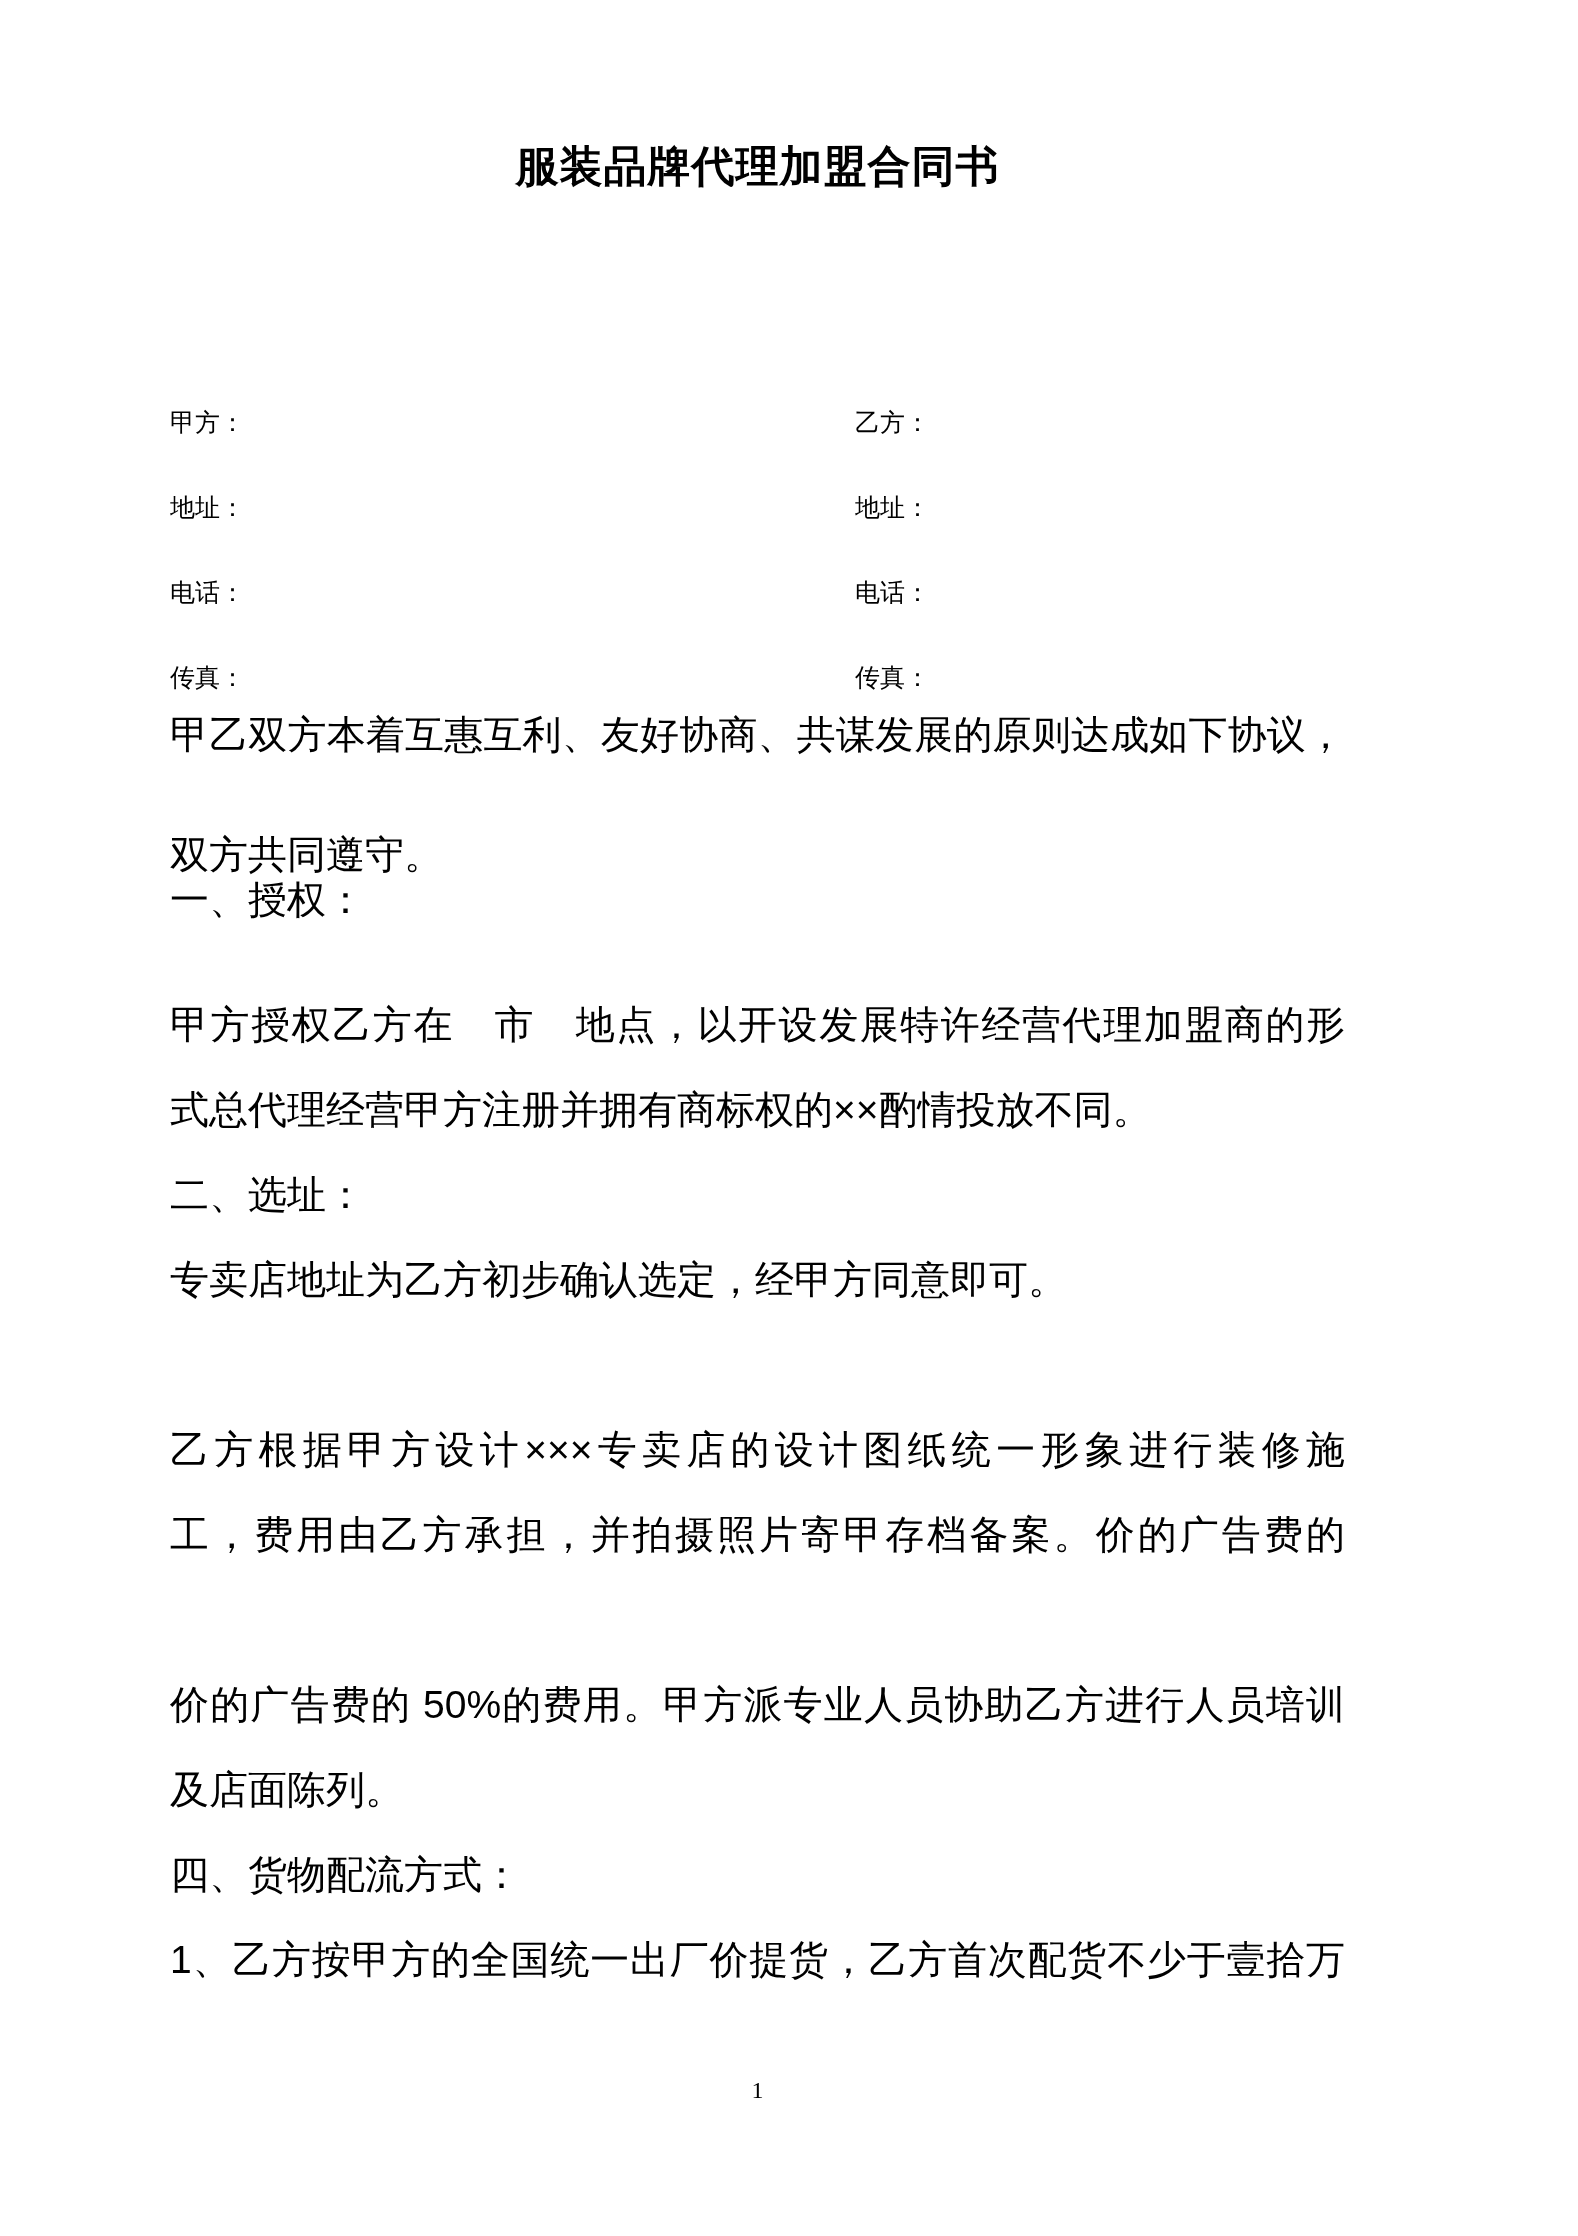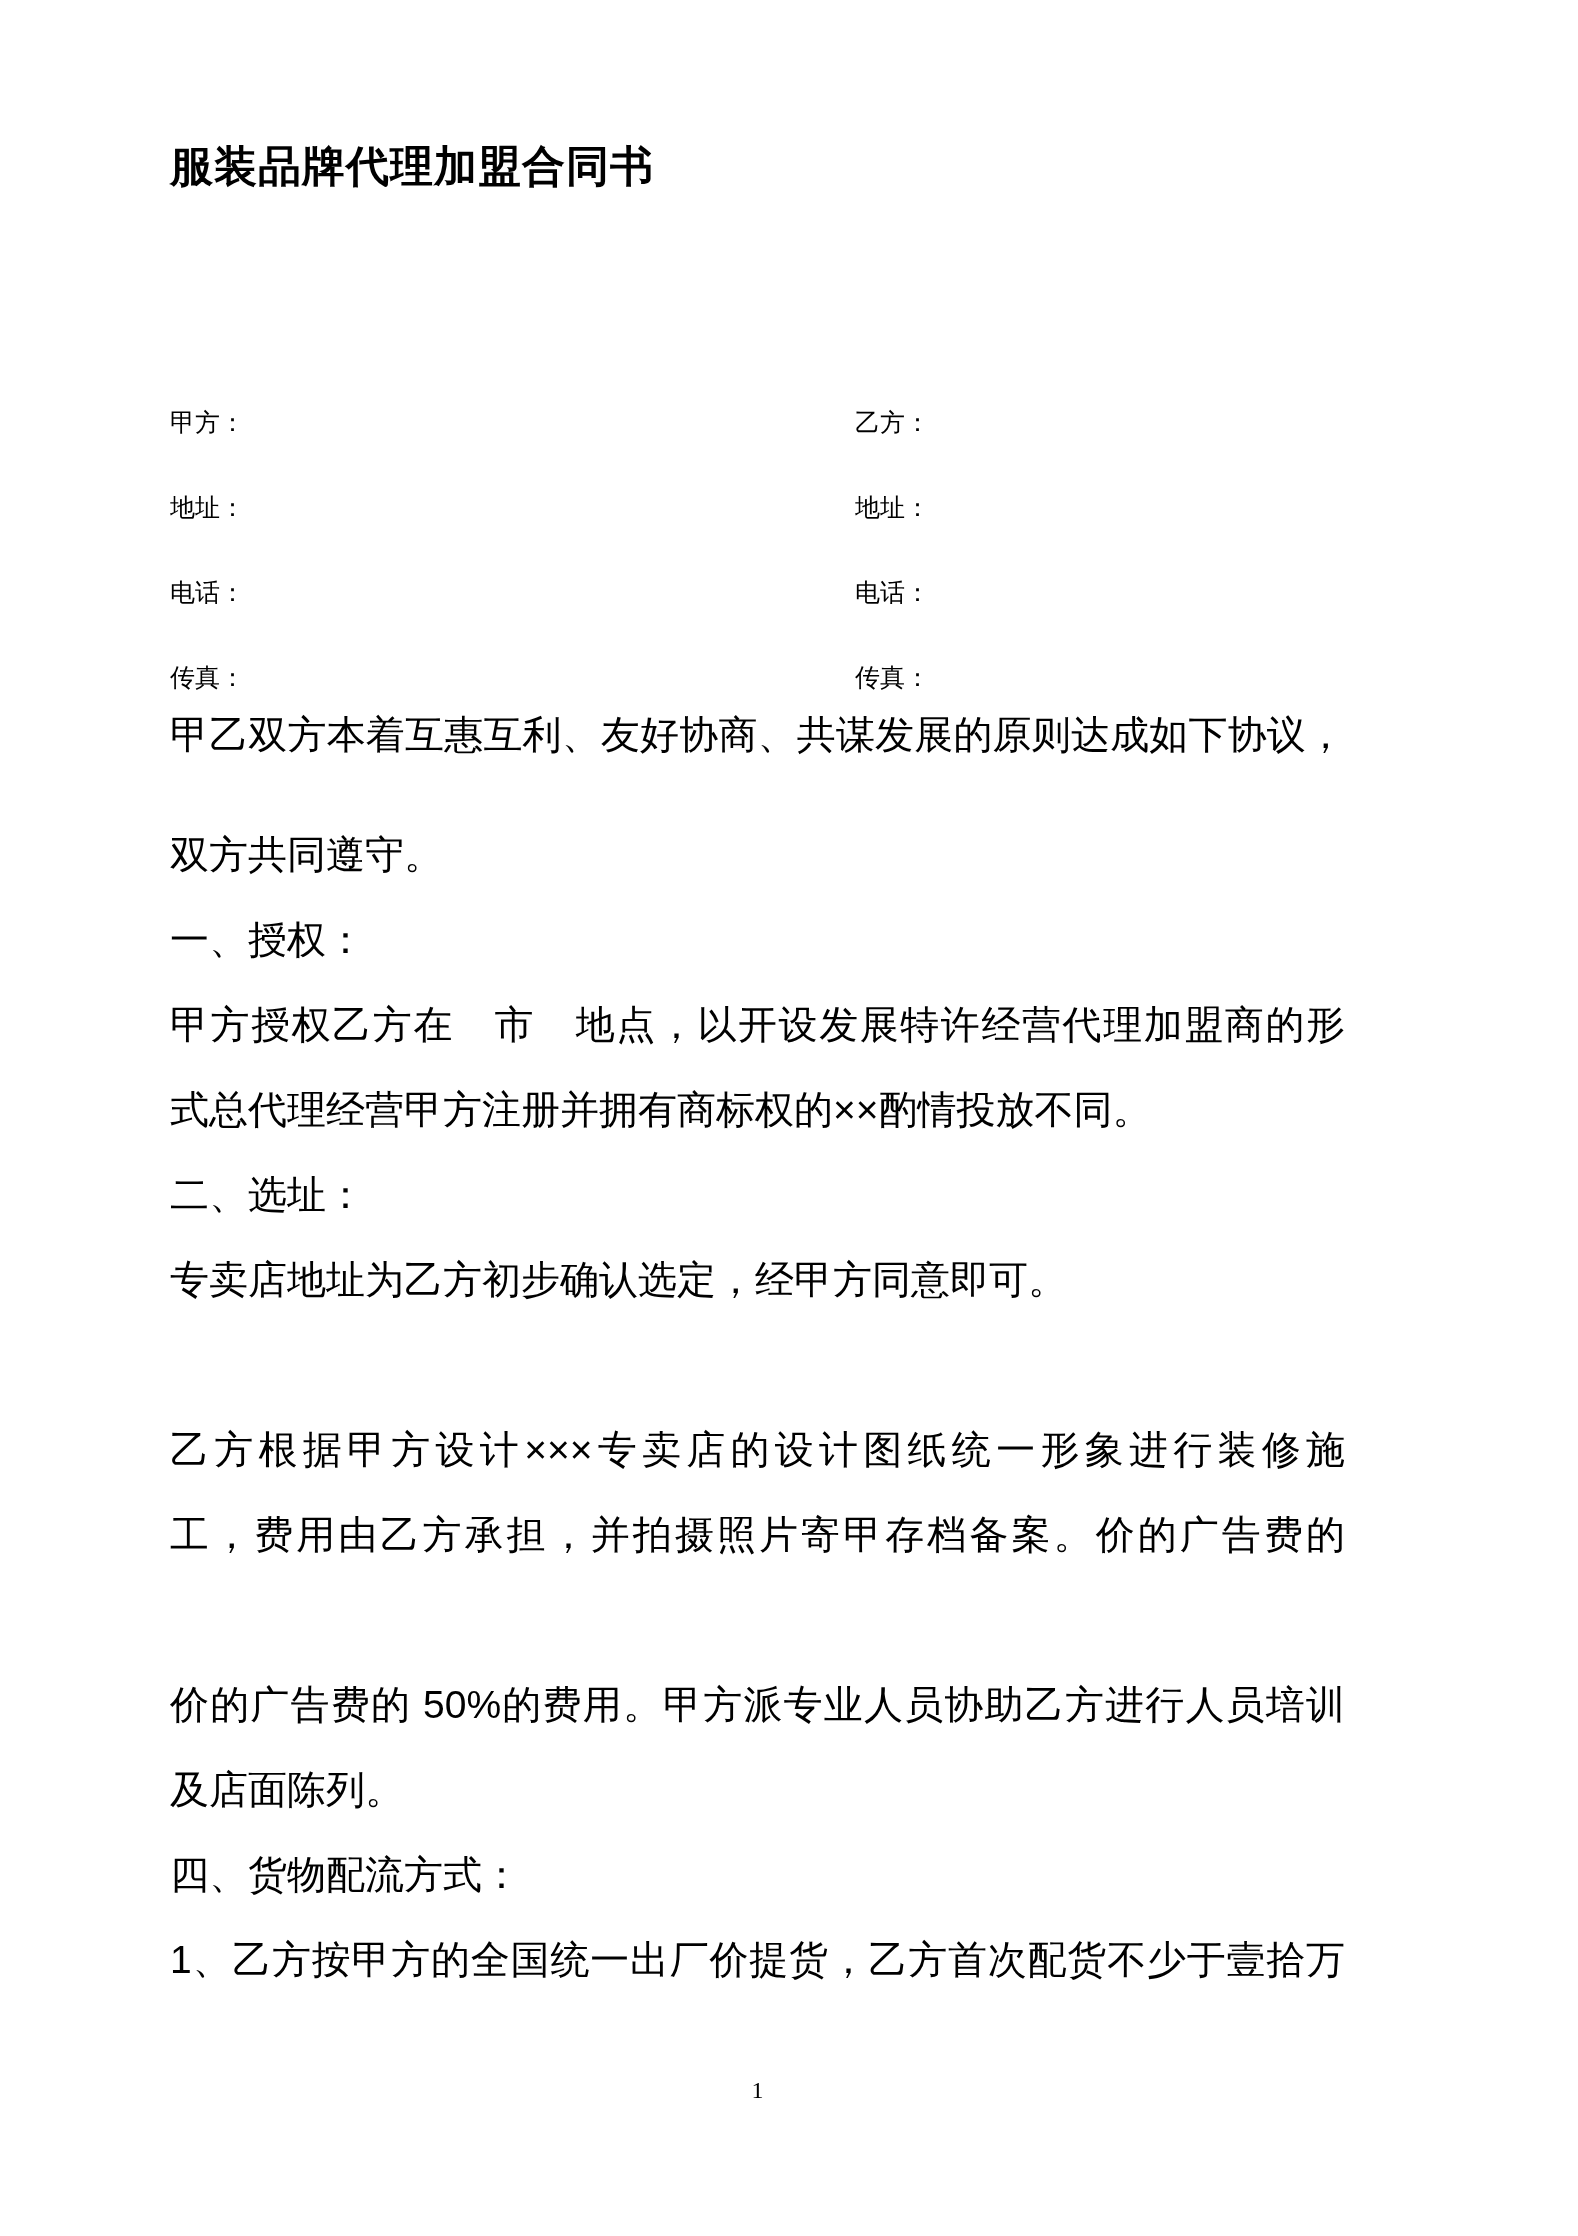--- a/index.html
+++ b/index.html
@@ -16,20 +16,21 @@
     font-family: "Liberation Sans", sans-serif;
     color: #000000;
   }
   .content-abs {
     position: absolute;
     left: 170px;
     width: 1175px;
   }
   .doc-title {
     top: 145px;
+    text-align: center;
     font-size: 43px;
     font-weight: 700;
     letter-spacing: 1px;
     line-height: 1;
   }
   .party-row {
     height: 40px;
     line-height: 1;
     font-size: 25px;
   }
@@ -81,21 +82,21 @@
     <span class="pl">电话：</span>
     <span class="pr">电话：</span>
   </div>
   <div class="content-abs party-row" style="top:665px">
     <span class="pl">传真：</span>
     <span class="pr">传真：</span>
   </div>
 
   <div class="content-abs line j" style="top:715px">甲乙双方本着互惠互利、友好协商、共谋发展的原则达成如下协议，</div>
   <div class="content-abs line" style="top:835px">双方共同遵守。</div>
-  <div class="content-abs line" style="top:920px">一、授权：</div>
+  <div class="content-abs line" style="top:880px">一、授权：</div>
   <div class="content-abs line j" style="top:1005px">甲方授权乙方在　市　地点，以开设发展特许经营代理加盟商的形</div>
   <div class="content-abs line" style="top:1090px">式总代理经营甲方注册并拥有商标权的××酌情投放不同。</div>
   <div class="content-abs line" style="top:1175px">二、选址：</div>
   <div class="content-abs line" style="top:1260px">专卖店地址为乙方初步确认选定，经甲方同意即可。</div>
   <div class="content-abs line j" style="top:1430px">乙方根据甲方设计×××专卖店的设计图纸统一形象进行装修施</div>
   <div class="content-abs line j" style="top:1515px">工，费用由乙方承担，并拍摄照片寄甲存档备案。价的广告费的</div>
   <div class="content-abs line j" style="top:1685px">价的广告费的 50%的费用。甲方派专业人员协助乙方进行人员培训</div>
   <div class="content-abs line" style="top:1770px">及店面陈列。</div>
   <div class="content-abs line" style="top:1855px">四、货物配流方式：</div>
   <div class="content-abs line j" style="top:1940px">1、乙方按甲方的全国统一出厂价提货，乙方首次配货不少于壹拾万</div>

